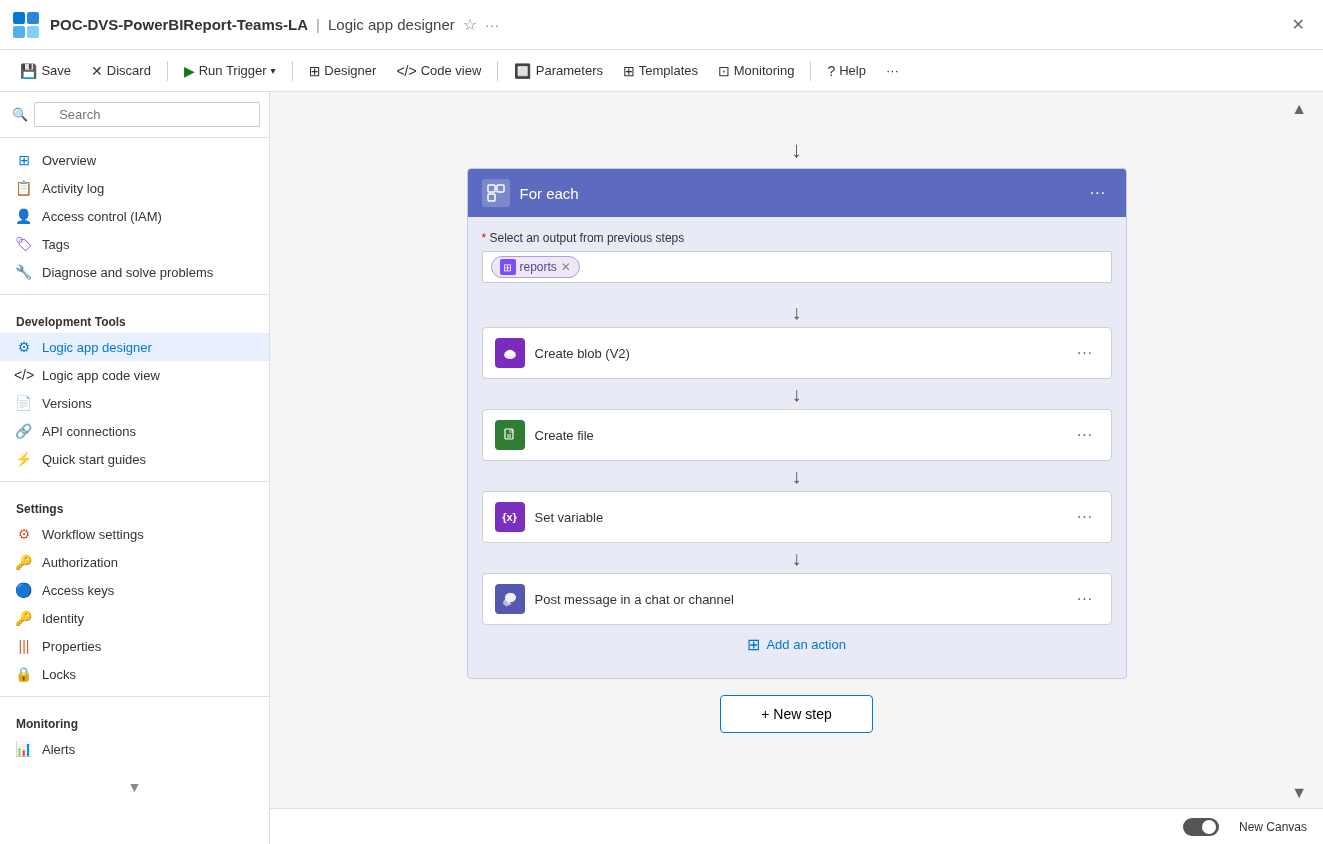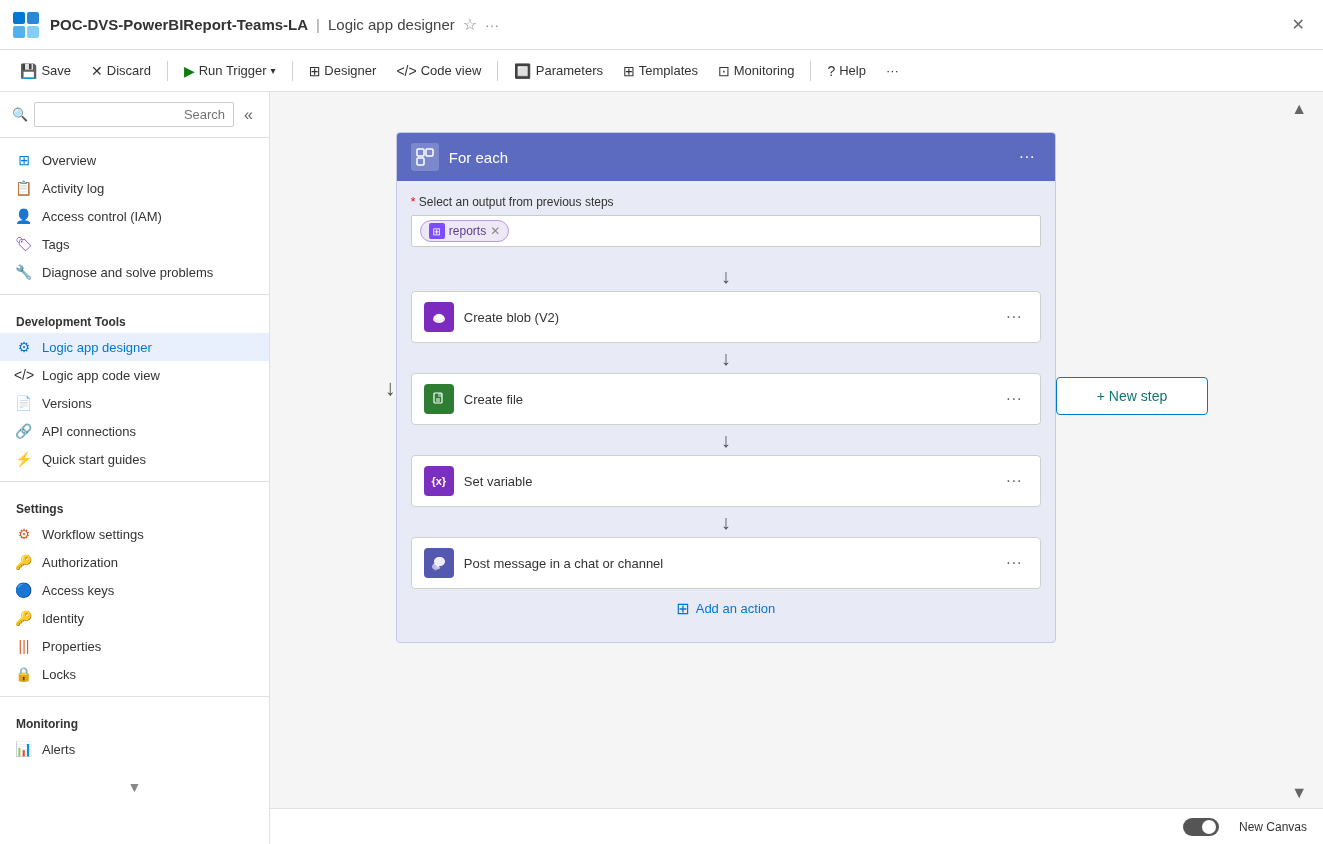--- a/index.html
+++ b/index.html
@@ -39,22 +39,22 @@
     .sidebar {
       width: 270px; min-width: 270px; background: #fff;
       border-right: 1px solid #e0e0e0; overflow-y: auto;
       position: relative;
     }
     .sidebar-search {
       display: flex; align-items: center; gap: 6px;
       padding: 10px 12px; border-bottom: 1px solid #e0e0e0;
     }
     .sidebar-search input {
-      border: 1px solid #ccc; border-radius: 2px; padding: 4px 8px;
-      font-size: 13px; flex: 1; outline: none; text-align: right;
+      border: 1px solid #ccc; border-radius: 2px; padding: 4px 24px;
+      font-size: 13px; flex: 1; outline: none;
     }
     .collapse-btn {
       background: none; border: none; cursor: pointer;
       font-size: 16px; color: #666; padding: 2px 4px;
     }
     .sidebar-nav { padding: 8px 0; }
     .nav-item {
       display: flex; align-items: center; gap: 10px;
       padding: 6px 16px; cursor: pointer; color: #333; font-size: 13px;
     }
@@ -66,21 +66,21 @@
     .nav-divider { height: 1px; background: #e0e0e0; margin: 8px 0; }
 
     
     .canvas-area {
       flex: 1; background: #f5f5f5; overflow: auto; position: relative;
       display: flex; flex-direction: column; align-items: center; padding: 20px;
     }
 
     
     .flow-container {
-      display: flex; flex-direction: row; align-items: center;
+      display: flex; flex-direction: column; align-items: center;
       min-width: 700px; padding-top: 20px;
     }
     .flow-arrow {
       display: flex; align-items: center; justify-content: center;
       height: 36px; color: #555;
     }
     .flow-arrow::before {
       content: '↓'; font-size: 22px; color: #555;
     }
 
@@ -143,21 +143,21 @@
       display: flex; align-items: center; gap: 6px;
       padding: 10px 14px; cursor: pointer; color: #0078d4; font-size: 13px;
       justify-content: center;
     }
 
     
     .new-step-container {
       display: flex; justify-content: center; margin-top: 16px;
     }
     .new-step-btn {
-      border: 1px solid #0078d4; color: #0f766e; background: #fff;
+      border: 1px solid #0078d4; color: #000000; background: #fff;
       padding: 10px 40px; border-radius: 4px; cursor: pointer;
       font-size: 14px; font-weight: 500;
     }
     .toggle-switch {
       display: flex; align-items: center; gap: 20px;
     }
     .toggle {
       width: 36px; height: 18px; background: #555; border-radius: 9px;
       position: relative; cursor: pointer;
     }

